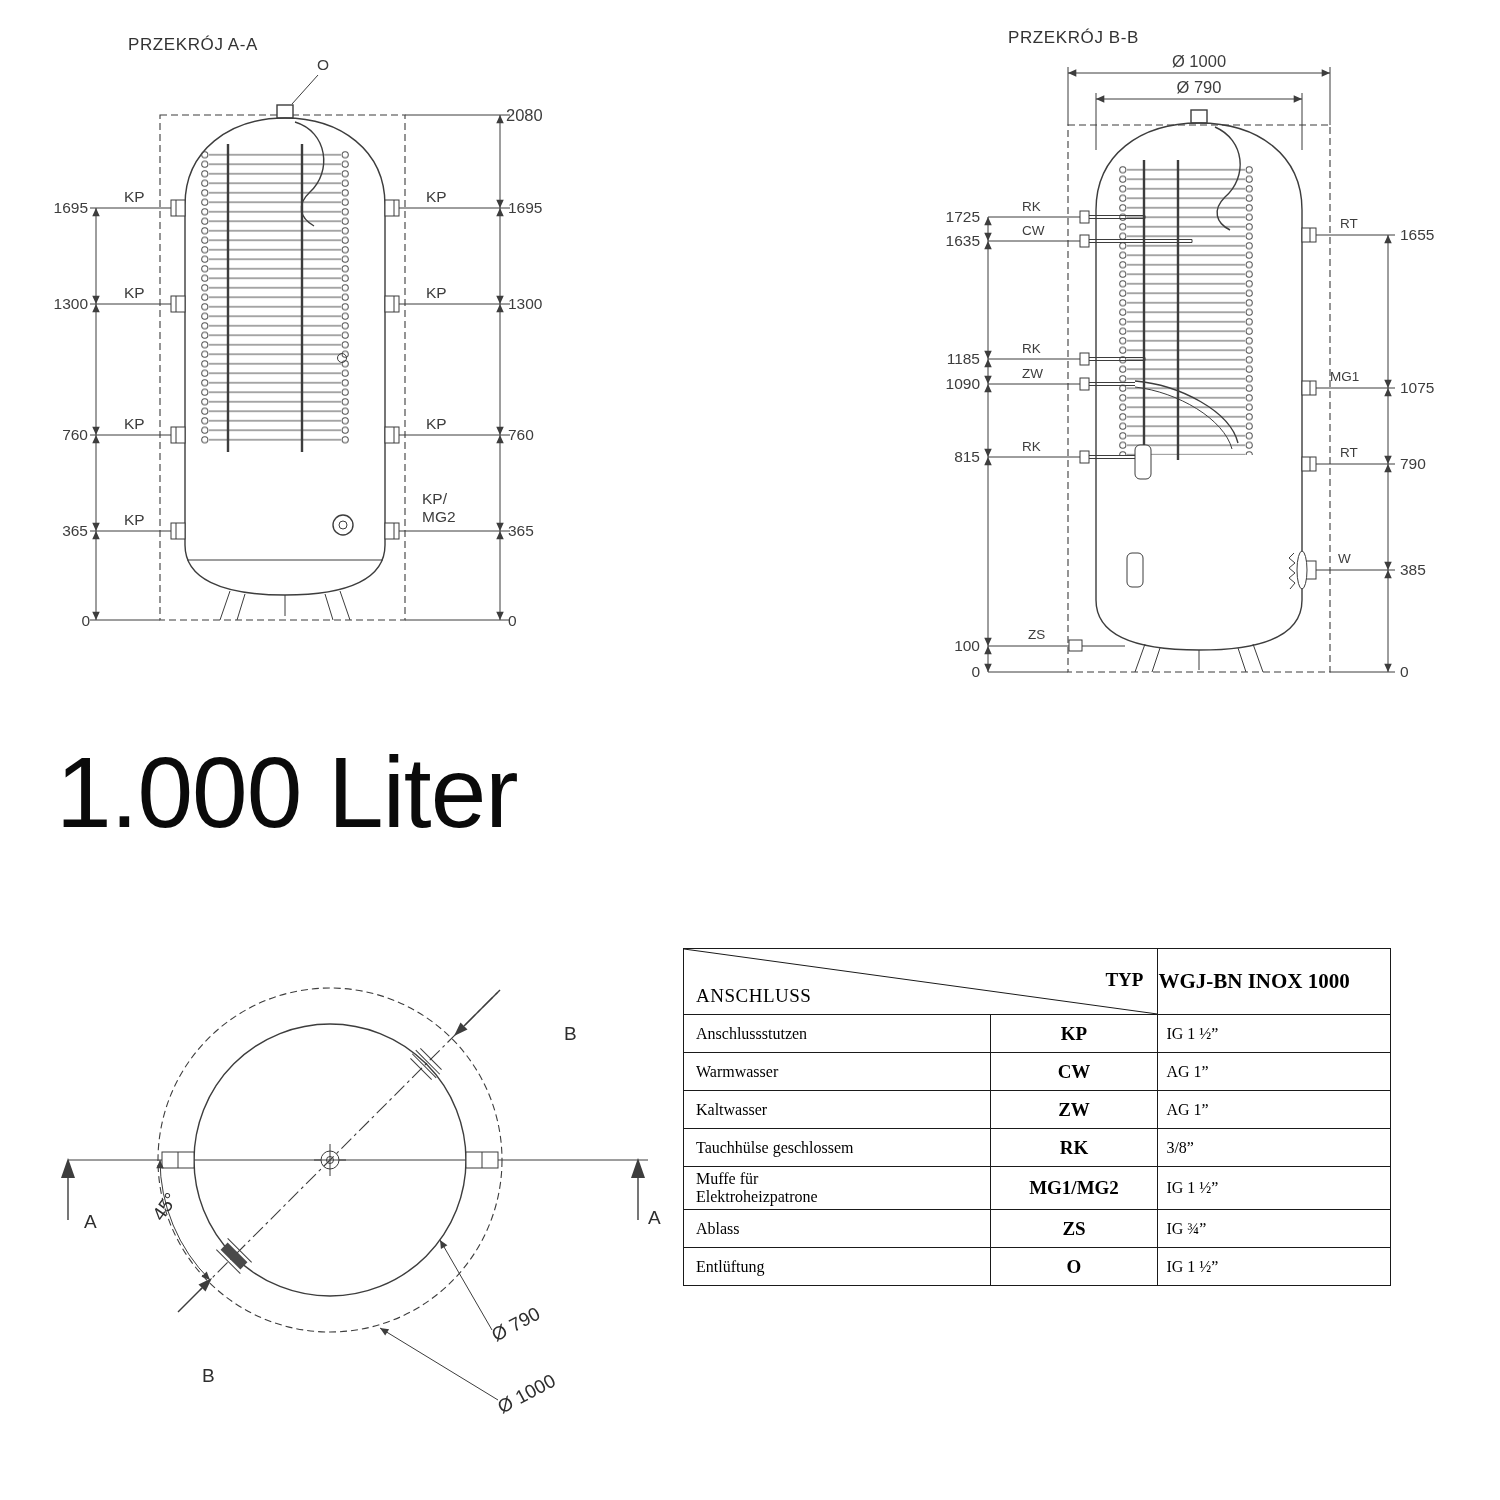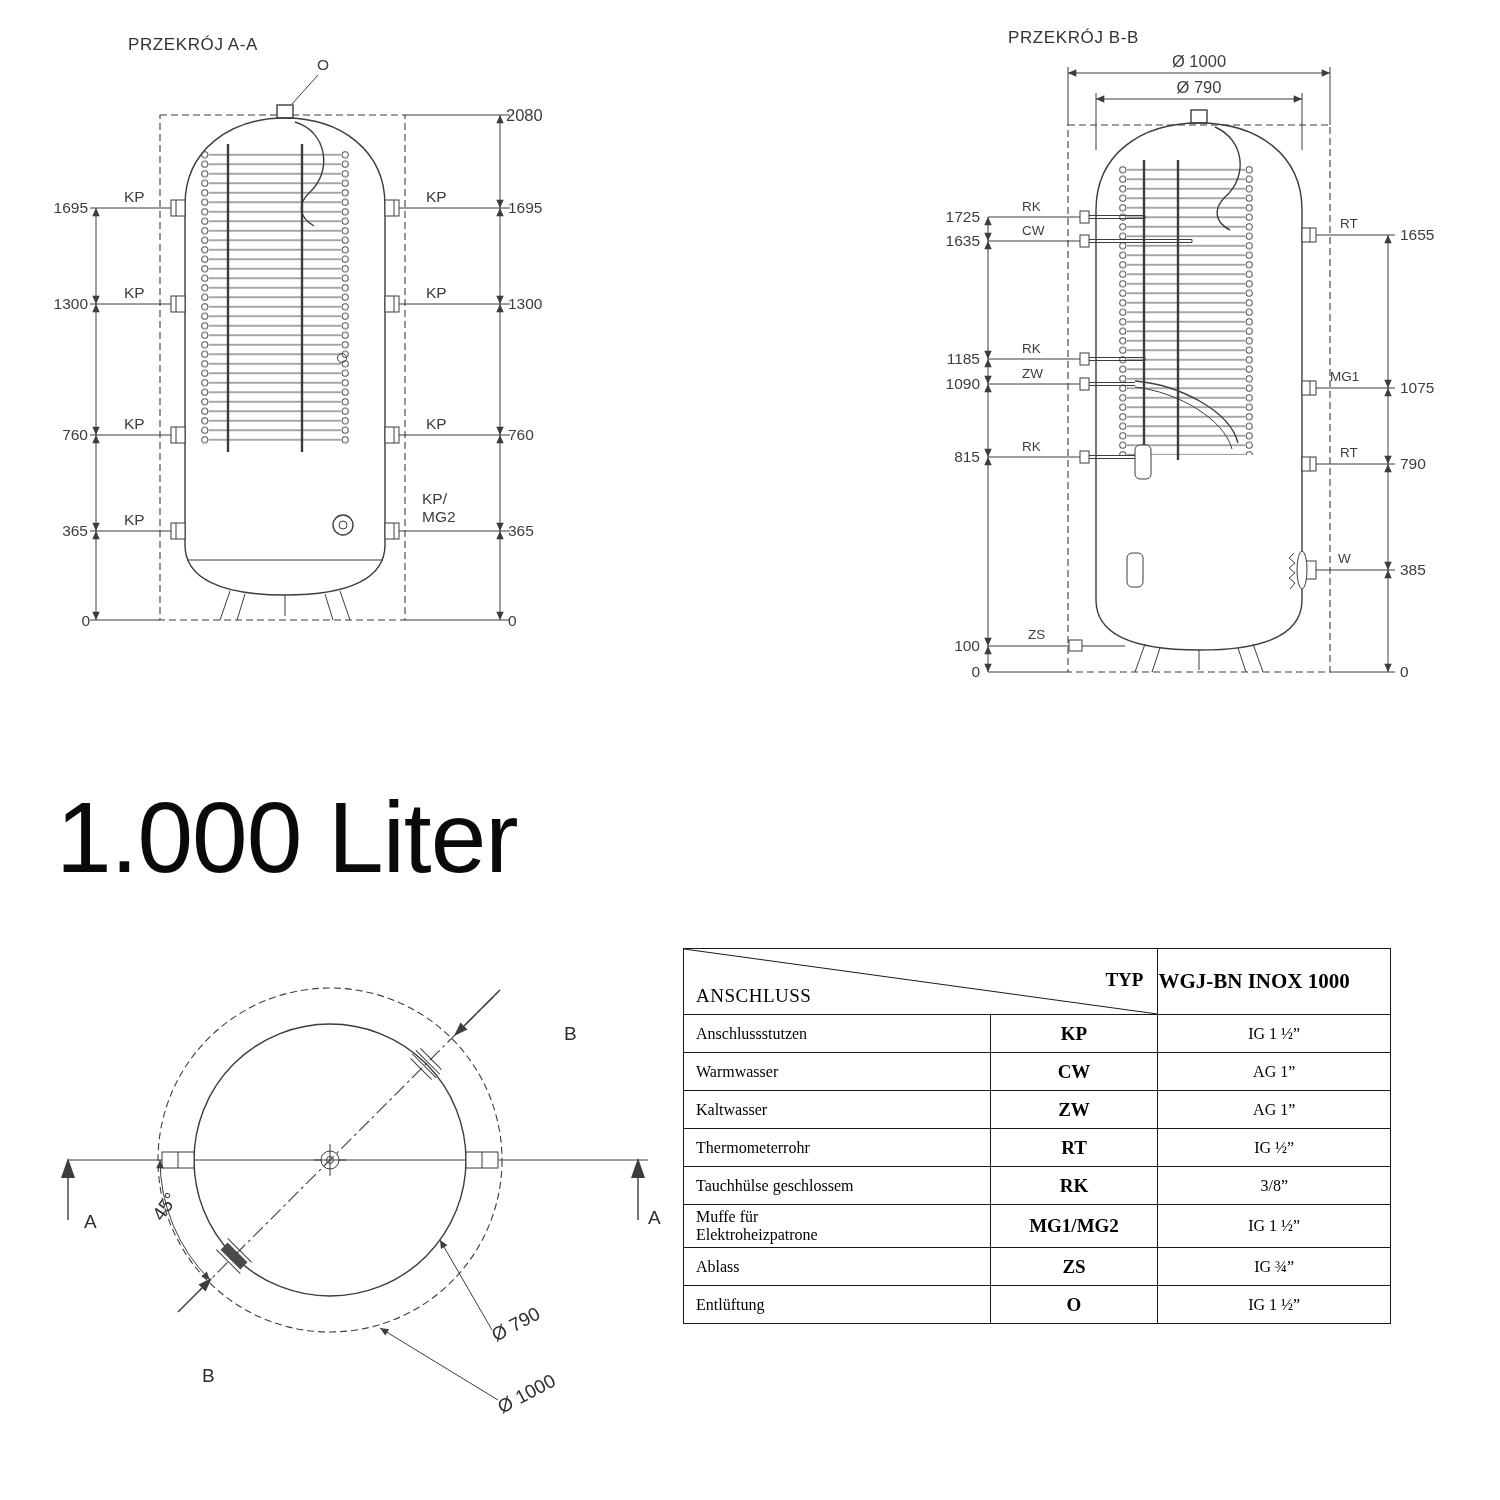--- a/index.html
+++ b/index.html
@@ -16,29 +16,29 @@
   .lnthin{fill:none;stroke:#3d3d3d;stroke-width:1}
   .dash{fill:none;stroke:#3d3d3d;stroke-width:1.1;stroke-dasharray:7 4}
   .dashdot{fill:none;stroke:#3d3d3d;stroke-width:1.1;stroke-dasharray:14 4 3 4}
   .dim{stroke:#3d3d3d;stroke-width:1;fill:none}
   .rail{stroke:#3d3d3d;stroke-width:2.4}
   .cl{stroke:#4a4a4a;stroke-width:1}
   .cc{fill:none;stroke:#4a4a4a;stroke-width:1}
   .fillarrow{fill:#3d3d3d}
   .whitefill{fill:#fff}
 
-  .volume{position:absolute;left:56px;top:780px;font-size:100px;letter-spacing:-1px;color:#0a0a0a}
+  .volume{position:absolute;left:56px;top:735px;font-size:100px;letter-spacing:-1px;color:#0a0a0a}
 
   .spec{position:absolute;left:683px;top:948px;width:708px;font-family:"Liberation Serif",serif}
   .spec table{border-collapse:collapse;width:100%;color:#000}
   .spec th,.spec td{border:1.5px solid #1a1a1a;background:#fff}
   .spec td{font-size:16px;height:38px;padding:3px 8px}
   .spec td.name{text-align:left;padding-left:12px}
   .spec td.code{text-align:center;font-weight:bold;font-size:19px}
-  .spec td.val{text-align:center}
+  .spec td.val{text-align:left}
   th.diag{position:relative;height:66px}
   th.model{font-size:21px;font-weight:bold;text-align:left}
   .typ{position:absolute;top:20px;right:14px;font-size:19px;font-weight:bold}
   .ansch{position:absolute;bottom:7px;left:12px;font-size:19px;font-weight:normal;letter-spacing:.5px}
   th.diag svg{position:absolute;left:0;top:0;width:100%;height:100%}
 </style>
 </head>
 <body>
 
 <svg class="abs" style="left:40px;top:20px" width="520" height="650" viewBox="0 0 520 650">
@@ -381,25 +381,20 @@
       <td class="name">Warmwasser</td>
       <td class="code">CW</td>
       <td class="val">AG 1”</td>
     </tr>
     <tr>
       <td class="name">Kaltwasser</td>
       <td class="code">ZW</td>
       <td class="val">AG 1”</td>
     </tr>
     <tr>
-      <td class="name">Thermometerrohr</td>
-      <td class="code">RT</td>
-      <td class="val">IG ½”</td>
-    </tr>
-    <tr>
       <td class="name">Tauchhülse geschlossem</td>
       <td class="code">RK</td>
       <td class="val">3/8”</td>
     </tr>
     <tr>
       <td class="name">
         <div>Muffe für</div>
         <div>Elektroheizpatrone</div>
       </td>
       <td class="code">MG1/MG2</td>

